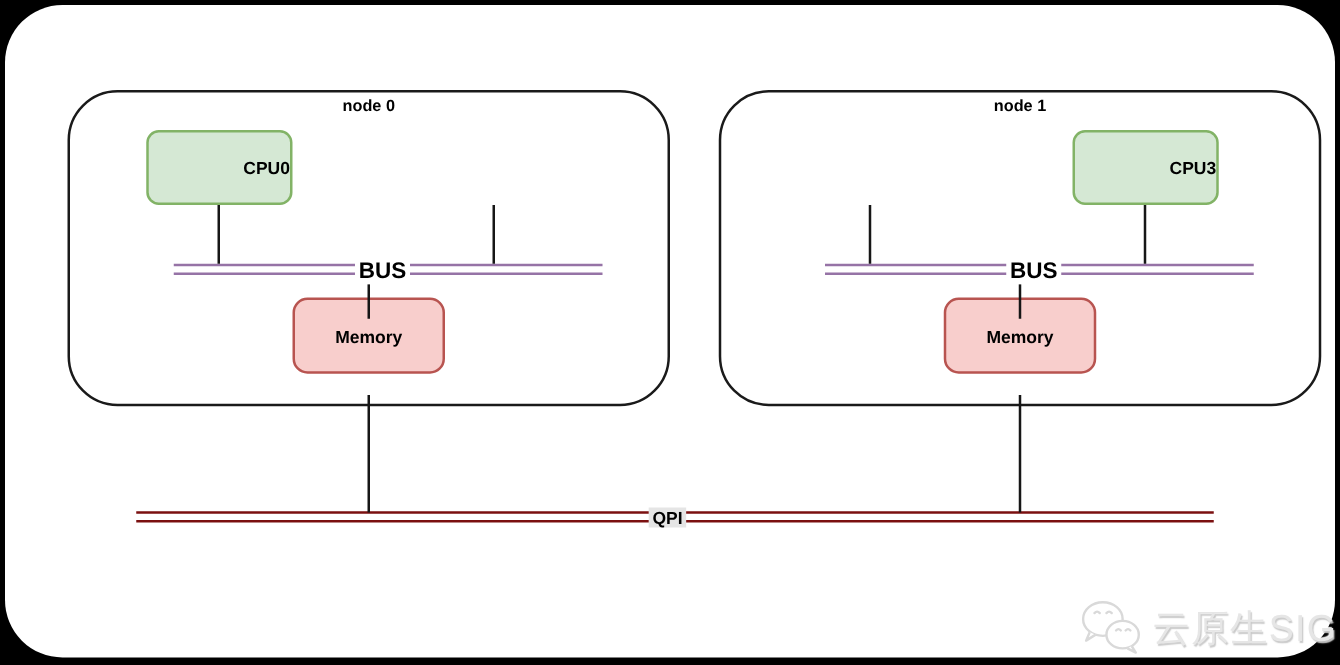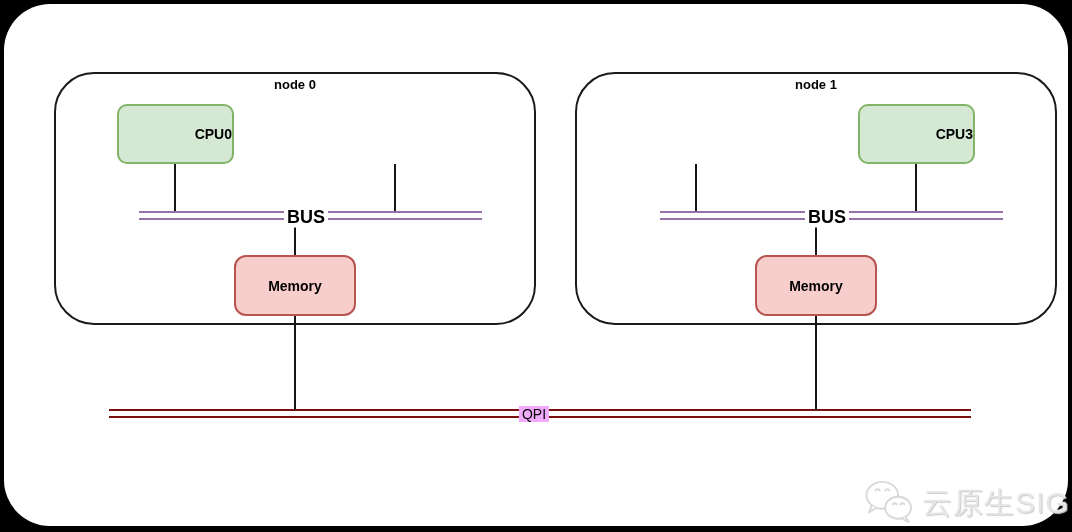--- a/index.html
+++ b/index.html
@@ -45,21 +45,21 @@
     background: #d5e8d4;
     border: 2px solid #82b366;
     border-radius: 10px;
     display: flex; align-items: center; justify-content: flex-end;
     font-size: 14px; font-weight: bold; color: #000;
   }
   .cpu.left  { left: 61px; }
   .cpu.right { left: 281px; }
   .memory {
     position: absolute;
-    left: 178px; top: 181px;
+    left: 178px; top: 164px;
     width: 122px; height: 61px;
     background: #f8cecc;
     border: 2px solid #b85450;
     border-radius: 12px;
     display: flex; align-items: center; justify-content: center;
     font-size: 14px; font-weight: bold; color: #000;
   }
   .bus {
     position: absolute;
     left: 83px; top: 137px;
@@ -92,23 +92,23 @@
     position: absolute;
     left: 105px; top: 405px;
     width: 862px; height: 9px;
     border-top: 2.5px solid #7b1010;
     border-bottom: 2.5px solid #7b1010;
   }
   .qpi-label {
     position: absolute;
     left: 530px; top: 410px;
     transform: translate(-50%, -50%);
-    background: #f0abfc;
+    background: #e5e5e5;
     padding: 0 3px;
-    font-size: 14px; font-weight: normal; color: #000;
+    font-size: 14px; font-weight: bold; color: #000;
     z-index: 3;
   }
   .watermark {
     position: absolute;
     left: 858px; top: 474px;
     display: flex;
     align-items: center;
     gap: 6px;
     z-index: 4;
   }

